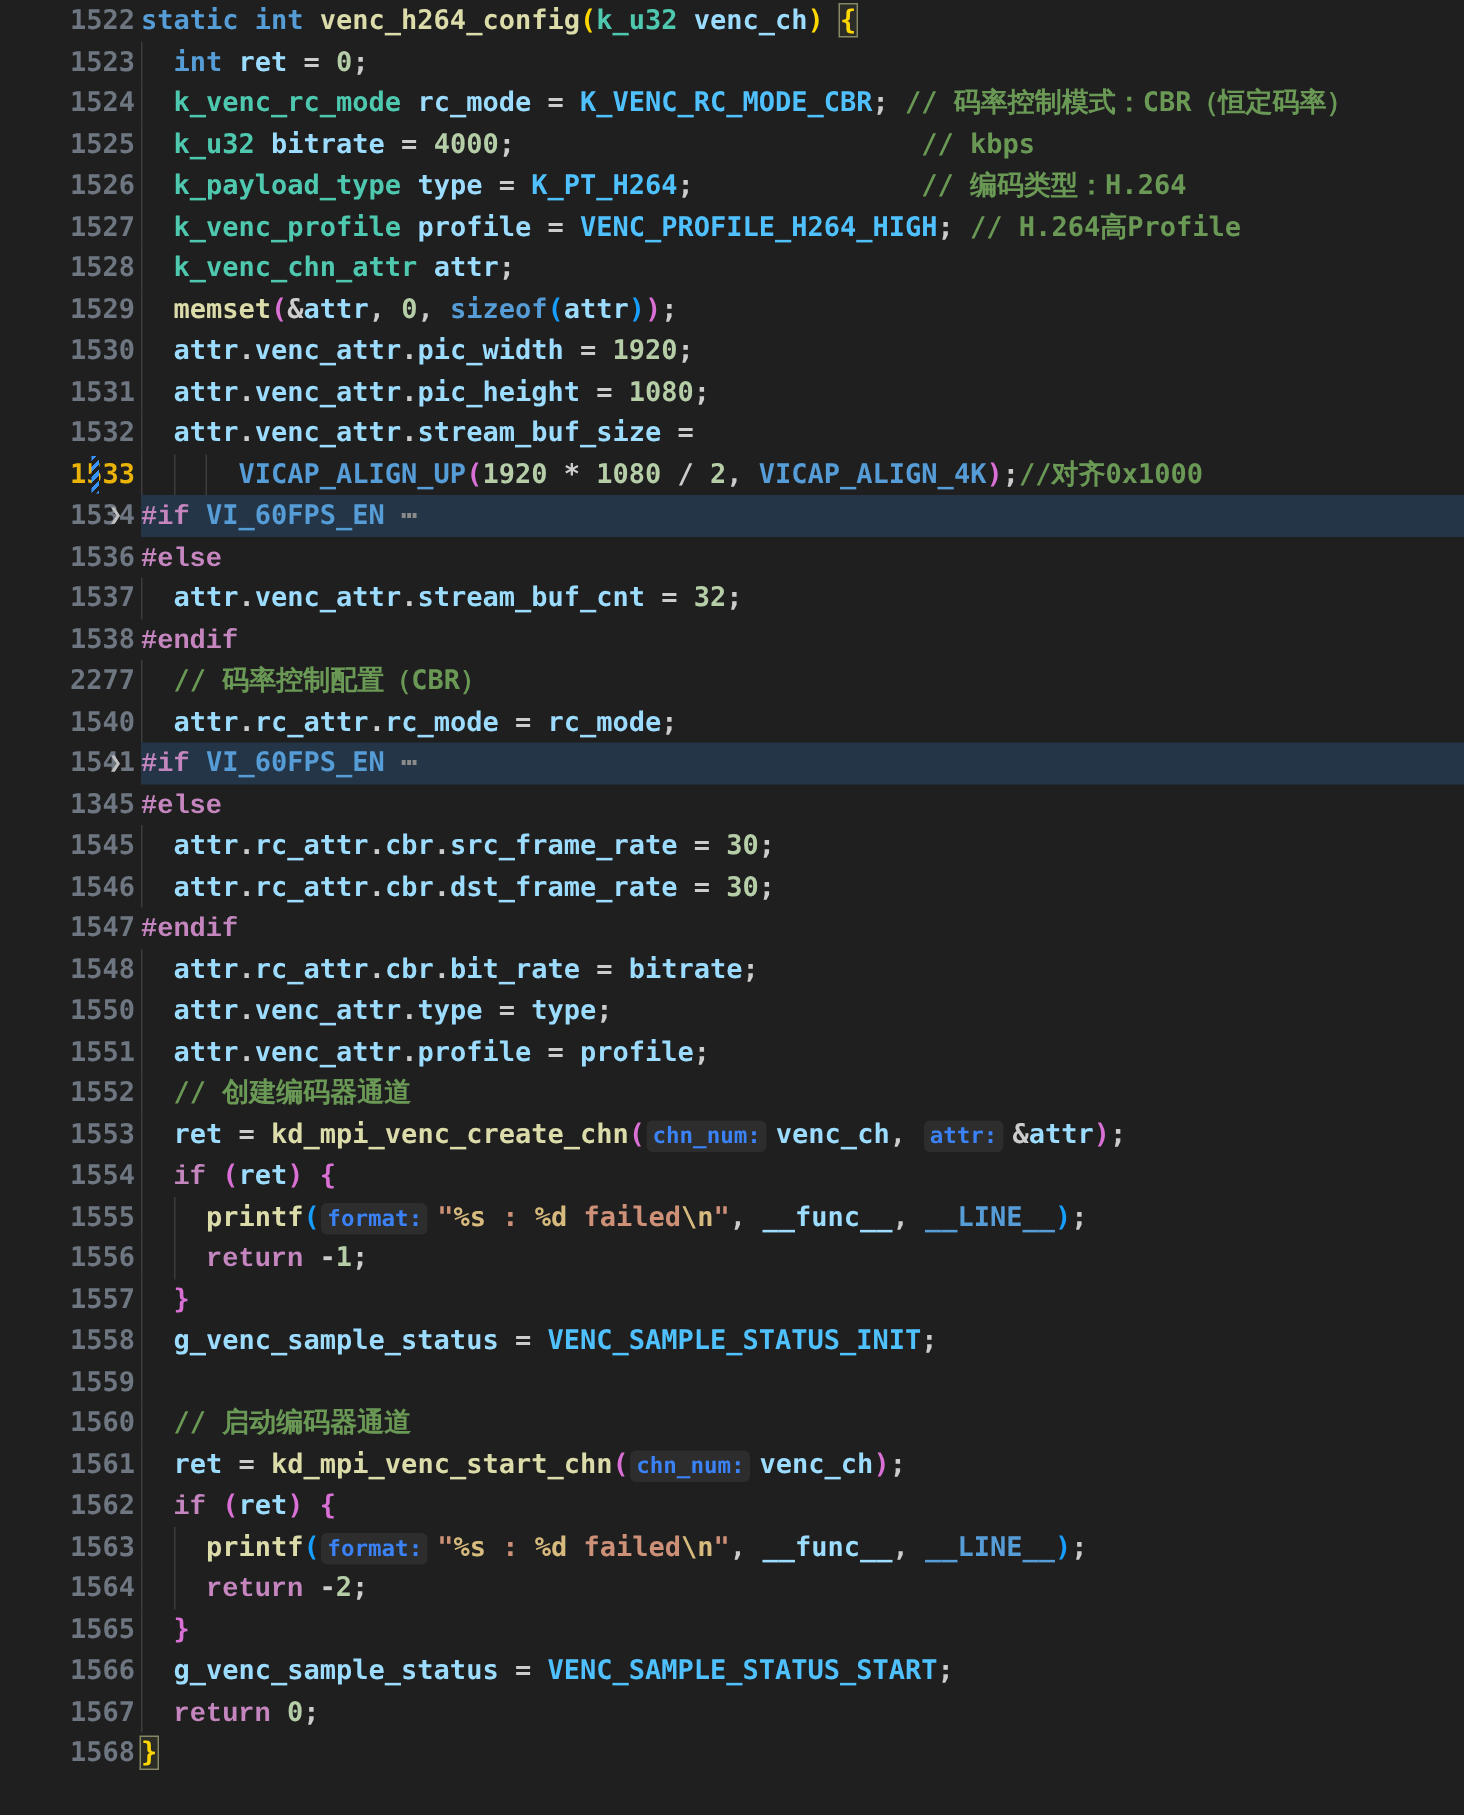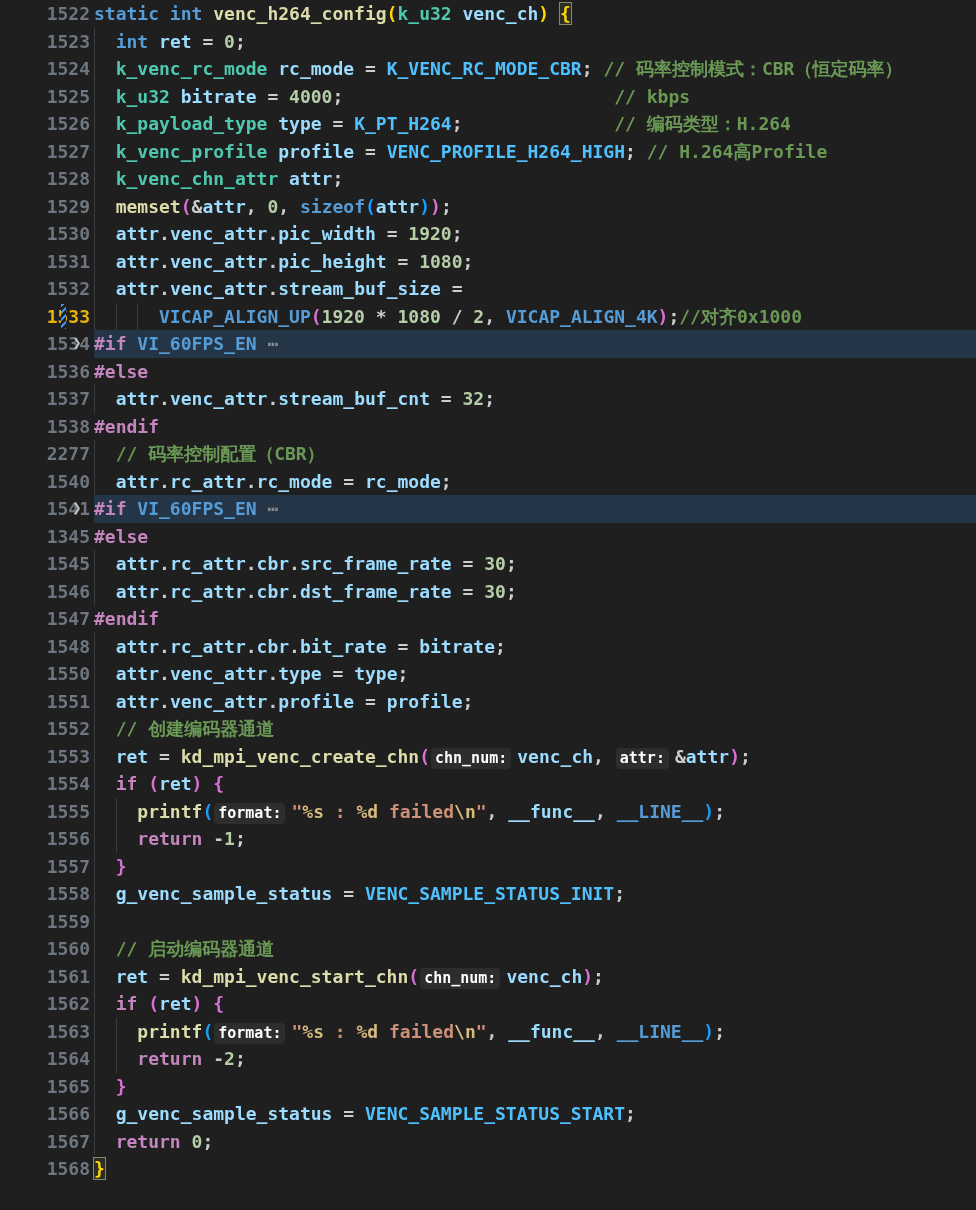--- a/index.html
+++ b/index.html
@@ -13,27 +13,27 @@
   .ln{position:absolute;left:0;top:0;width:58px;text-align:right;color:#6e7681;font-weight:bold;padding-left:32px;}
   .ln.active{color:#eab308;}
   .marker{position:absolute;left:61px;top:1px;bottom:1px;width:5px;
     background:repeating-linear-gradient(135deg,#3794ff 0 2.5px,#1f1f1f 2.5px 5px);}
   .chev{position:absolute;left:64px;top:0;width:26px;text-align:center;color:#c0c0c0;
     font-size:15px;cursor:pointer;}
   .code{flex:1;position:relative;white-space:pre;color:#cccccc;}
   .row.fold .code{background:#233546;}
   .g{position:absolute;top:0;bottom:0;width:1px;background:#3c3c3c;}
   .tk{white-space:pre;}
-  .kw{color:#569cd6;} .ctl{color:#c586c0;} .fn{color:#dcdcaa;} .ty{color:#4ec9b0;}
+  .kw{color:#569cd6;} .ctl{color:#c586c0;font-family:Liberation Mono, monospace;} .fn{color:#dcdcaa;} .ty{color:#4ec9b0;}
   .var{color:#9cdcfe;} .const{color:#4fc1ff;} .num{color:#b5cea8;} .str{color:#ce9178;}
   .esc{color:#d7ba7d;} .com{color:#6a9955;} .pun{color:#cccccc;}
   .b1{color:#ffd700;} .b2{color:#da70d6;} .b3{color:#179fff;}
   .match{outline:1px solid #888866;background:rgba(130,130,85,0.15);}
   .fold-ellipsis{color:#8a8a8a;}
-  .hint{display:inline-block;color:#ffffff;background:#2d2d2d;border-radius:4px;
+  .hint{display:inline-block;color:#3b82f6;background:#2d2d2d;border-radius:4px;
     padding:0 4px;margin:0 6px 17px 1px;font-size:15px;line-height:21px;vertical-align:baseline;}
 </style>
 </head>
 <body>
 
 <div class="editor" id="editor">
     <div class="row"><div class="gutter"><span class="ln">1522</span></div><div class="code"><span class="tk kw">static int</span><span class="tk pun"> </span><span class="tk fn">venc_h264_config</span><span class="tk b1">(</span><span class="tk ty">k_u32</span><span class="tk pun"> </span><span class="tk var">venc_ch</span><span class="tk b1">)</span><span class="tk pun"> </span><span class="tk b1 match">{</span></div></div>
     <div class="row"><div class="gutter"><span class="ln">1523</span></div><div class="code"><span class="g" style="left: calc(0ch);"></span><span class="tk pun">  </span><span class="tk kw">int</span><span class="tk pun"> </span><span class="tk var">ret</span><span class="tk pun"> = </span><span class="tk num">0</span><span class="tk pun">;</span></div></div>
     <div class="row"><div class="gutter"><span class="ln">1524</span></div><div class="code"><span class="g" style="left: calc(0ch);"></span><span class="tk pun">  </span><span class="tk ty">k_venc_rc_mode</span><span class="tk pun"> </span><span class="tk var">rc_mode</span><span class="tk pun"> = </span><span class="tk const">K_VENC_RC_MODE_CBR</span><span class="tk pun">; </span><span class="tk com">// 码率控制模式：CBR（恒定码率）</span></div></div>
     <div class="row"><div class="gutter"><span class="ln">1525</span></div><div class="code"><span class="g" style="left: calc(0ch);"></span><span class="tk pun">  </span><span class="tk ty">k_u32</span><span class="tk pun"> </span><span class="tk var">bitrate</span><span class="tk pun"> = </span><span class="tk num">4000</span><span class="tk pun">;                         </span><span class="tk com">// kbps</span></div></div>

